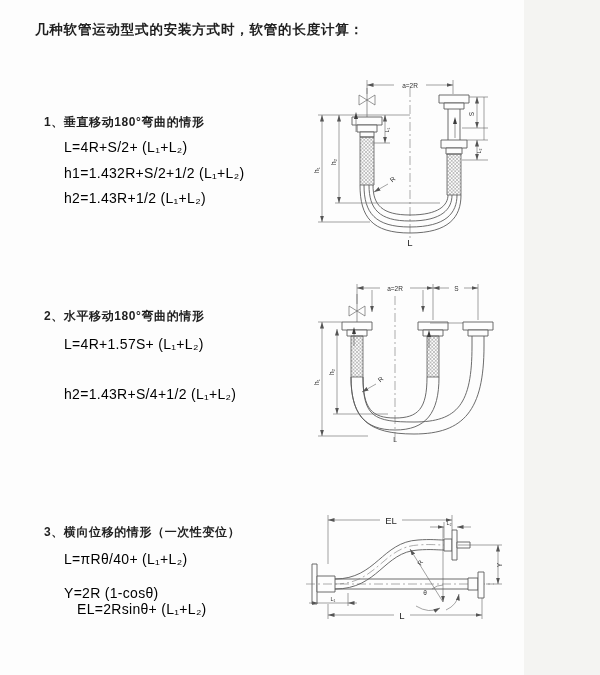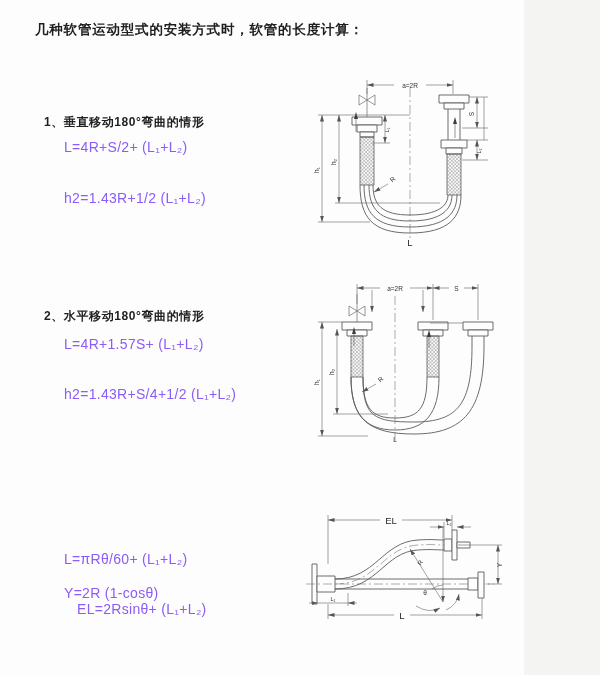--- a/index.html
+++ b/index.html
@@ -1,20 +1,20 @@
 <!DOCTYPE html>
 <html><head>
 <meta charset="utf-8">
 <style>
   html,body{margin:0;padding:0;}
   body{width:600px;height:675px;background:#f4f4f2;font-family:"Liberation Sans","DejaVu Sans",sans-serif;}
   .page{position:relative;width:524px;height:675px;background:#fdfdfd;overflow:hidden;color:#1f1f1f;}
   .title{position:absolute;left:35px;top:21px;font-size:13.5px;font-weight:bold;letter-spacing:0.8px;}
   .heading{position:absolute;font-size:12px;font-weight:bold;letter-spacing:0.6px;}
-  .formula{position:absolute;font-size:14px;letter-spacing:0.3px;color:#8b5cf6;}
+  .formula{position:absolute;font-size:14px;letter-spacing:0.3px;color:#000000;}
   svg{position:absolute;overflow:visible;}
   svg line, svg path, svg rect, svg circle, svg polygon{vector-effect:non-scaling-stroke;}
   .geo{stroke:#5b5b5b;stroke-width:0.9;fill:none;}
   .geo-thin{stroke:#6a6a6a;stroke-width:0.7;fill:none;}
   .dim{stroke:#666;stroke-width:0.6;fill:none;}
   .cl{stroke:#777;stroke-width:0.6;fill:none;stroke-dasharray:9 3 2 3;}
   .fit{fill:#fdfdfd;stroke:#5b5b5b;stroke-width:0.9;}
   .solid{fill:#3c3c3c;stroke:none;}
   .lab{fill:#333;font-size:6.5px;font-family:"Liberation Sans","DejaVu Sans",sans-serif;}
   .lab-sm{fill:#333;font-size:5.5px;font-family:"Liberation Sans","DejaVu Sans",sans-serif;}
@@ -22,20 +22,21 @@
 </style>
 </head>
 <body>
 
 <div class="page">
 
   <div class="title">几种软管运动型式的安装方式时，软管的长度计算：</div>
 
   <div class="heading" style="left:44px;top:114px;">1、垂直移动180°弯曲的情形</div>
   <div class="formula" style="left:64px;top:139px;">L=4R+S/2+ (L₁+L₂)</div>
+  <div class="formula" style="left:64px;top:165px;">h1=1.432R+S/2+1/2 (L₁+L₂)</div>
   <div class="formula" style="left:64px;top:190px;">h2=1.43R+1/2 (L₁+L₂)</div>
 
   <svg style="left:310px;top:68px;" width="220" height="190" viewBox="0 0 220 190">
     <defs>
       <marker id="d1a" markerWidth="7" markerHeight="5" refX="6.5" refY="2" orient="auto-start-reverse" markerUnits="userSpaceOnUse">
         <path d="M0,0 L6.5,2 L0,4 Z" fill="#555"></path>
       </marker>
       <pattern id="d1b" width="3.5" height="3.5" patternUnits="userSpaceOnUse">
         <path d="M0,0 L3.5,3.5 M3.5,0 L0,3.5" stroke="#8a8a8a" stroke-width="0.5"></path>
       </pattern>
@@ -215,21 +216,22 @@
     </g>
 
     <g>
       <line class="dim" x1="68" y1="102" x2="54" y2="110" marker-end="url(#d2a)"></line>
       <text class="lab" x="74" y="99" transform="rotate(-40 74 99)" text-anchor="middle">R</text>
     </g>
 
     <text class="lab" x="87" y="160" text-anchor="middle">L</text>
   </svg>
 
-  <div class="formula" style="left:64px;top:551px;">L=πRθ/60+ (L₁+L₂)</div>
+  <div class="heading" style="left:44px;top:524px;">3、横向位移的情形（一次性变位）</div>
+  <div class="formula" style="left:64px;top:551px;">L=πRθ/40+ (L₁+L₂)</div>
   <div class="formula" style="left:64px;top:585px;">Y=2R (1-cosθ)</div>
   <div class="formula" style="left:64px;top:601px;margin-left:13px;">EL=2Rsinθ+ (L₁+L₂)</div>
 
   <svg style="left:298px;top:498px;" width="280" height="160" viewBox="0 0 280 160">
     <defs>
       <marker id="d3a" markerWidth="7" markerHeight="5" refX="6.5" refY="2" orient="auto-start-reverse" markerUnits="userSpaceOnUse">
         <path d="M0,0 L6.5,2 L0,4 Z" fill="#555"></path>
       </marker>
     </defs>
 

